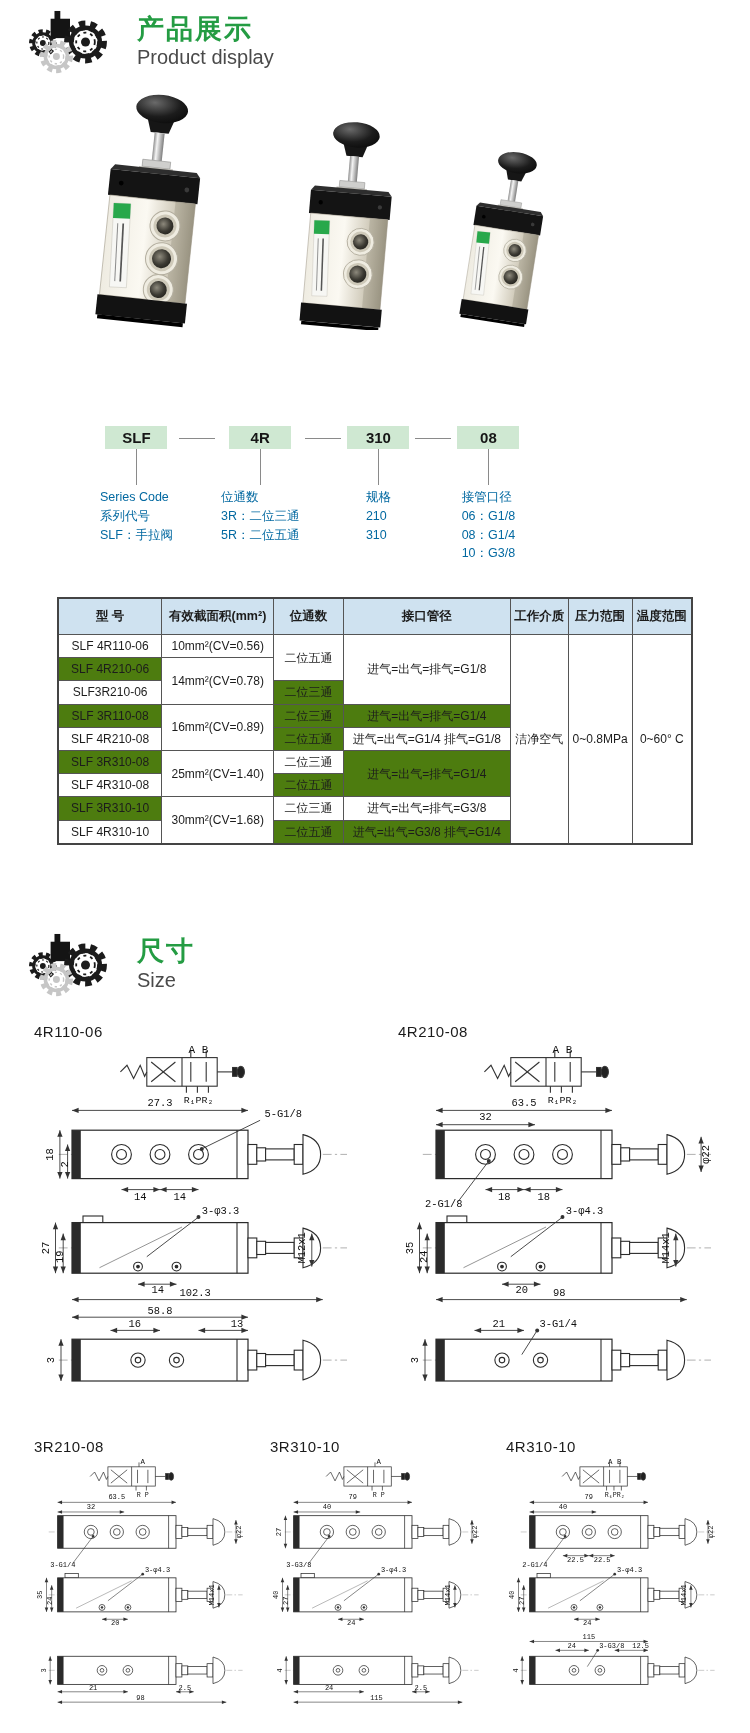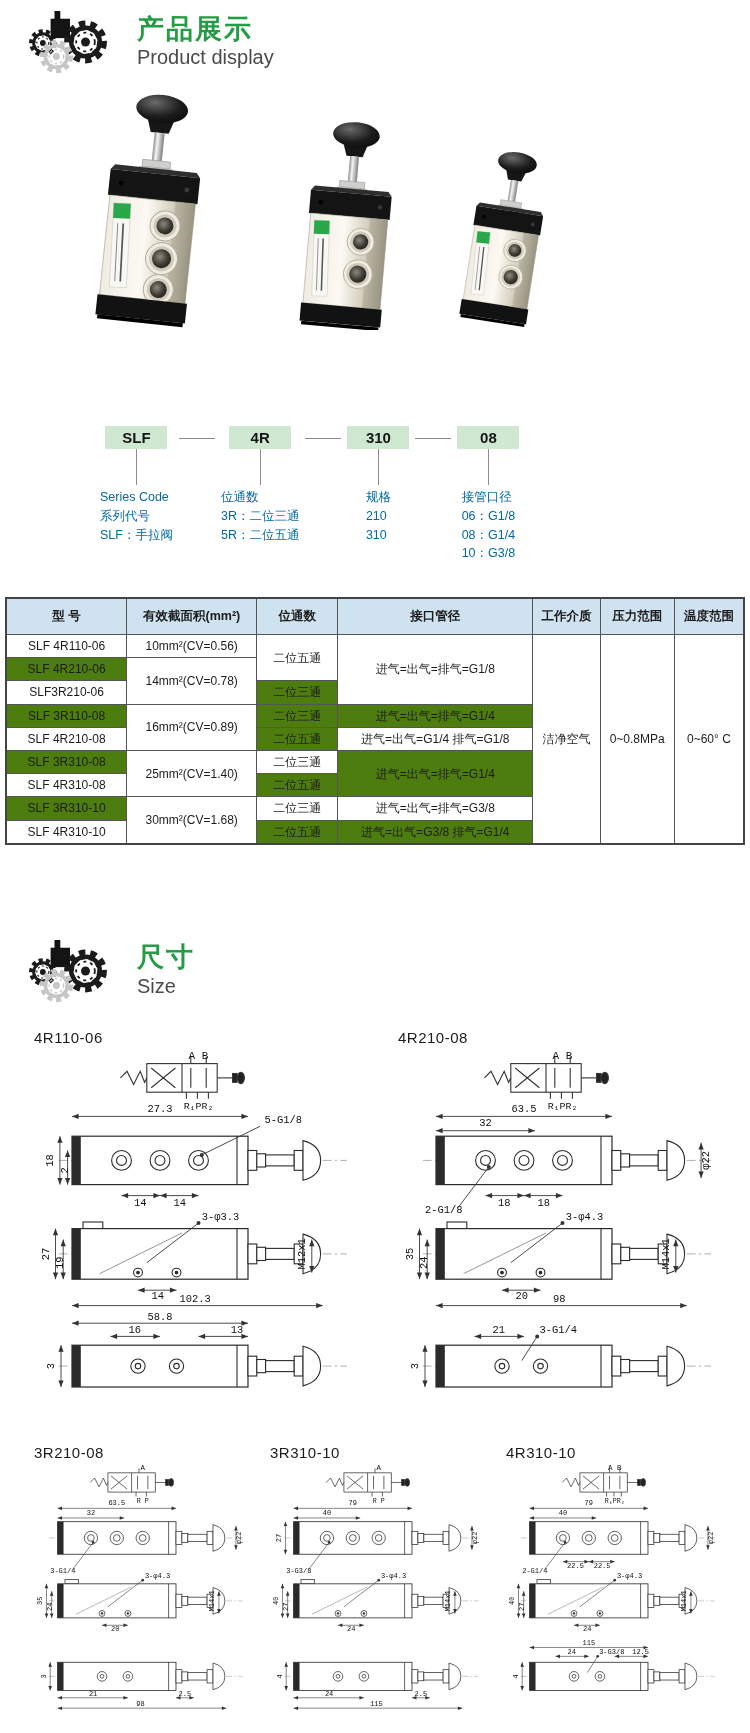--- a/index.html
+++ b/index.html
@@ -13,21 +13,21 @@
   #photos{display:block;margin-top:2px;}
   
   #model-code{display:flex;align-items:flex-start;padding-left:100px;margin:30px 0 34px 0;}
   .mc-col{display:flex;flex-direction:column;align-items:center;}
   .mc-box{background:#cfe8d2;padding:3px 16px;font-weight:bold;font-size:15px;color:#161616;text-align:center;min-width:30px;}
   .mc-vline{width:1px;height:36px;background:#8a8a8a;}
   .mc-lines{font-size:12.5px;line-height:1.5;color:#0369a1;text-align:left;margin-top:3px;white-space:nowrap;}
   .mc-dash{width:36px;height:0;border-top:1.5px solid #8a8a8a;margin:12px 6px 0 6px;}
   
   .spec-title{font-size:17px;font-weight:bold;letter-spacing:5px;margin:6px 0 8px 64px;color:#111;}
-  table.spec{border-collapse:collapse;margin:12px auto;width:740px;font-size:12px;border:2px solid #444;padding-left:48px;}
+  table.spec{border-collapse:collapse;margin:6px auto;width:636px;font-size:12px;border:2px solid #444;padding-left:48px;}
   table.spec th{background:#cfe2f0;font-weight:bold;font-size:12.5px;padding:9px 3px;border:1px solid #555;}
   table.spec td{border:1px solid #555;padding:3px 3px;text-align:center;line-height:1.35;}
   table.spec td.g{background:#4d7c0f;}
   
   .drawrow{display:flex;justify-content:space-between;padding:0 28px;margin-top:20px;align-items:flex-start;}
   .draw-card{display:block;}
   .draw-card.wide{width:330px;}
   .draw-card.narrow{width:222px;}
   .draw-title{font-size:15px;color:#1b1b1b;margin:4px 0 0 6px;letter-spacing:0.5px;}
   .draw-svg{width:100%;display:block;}

